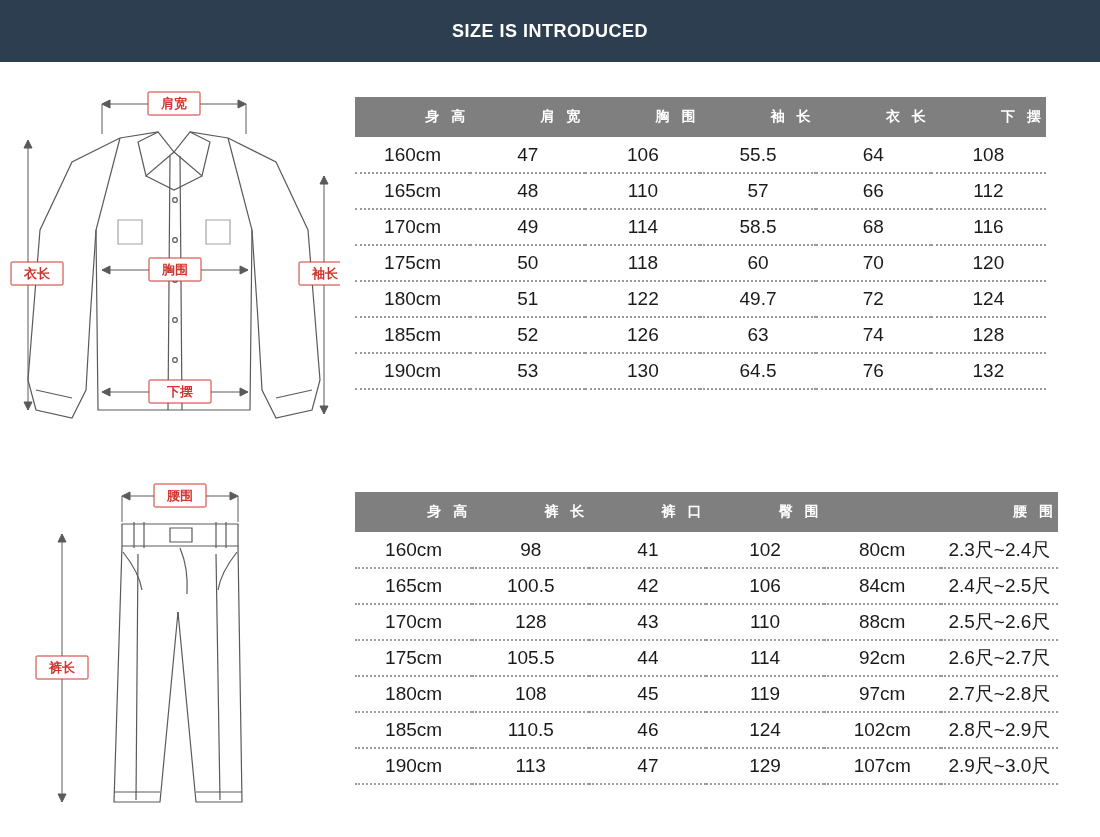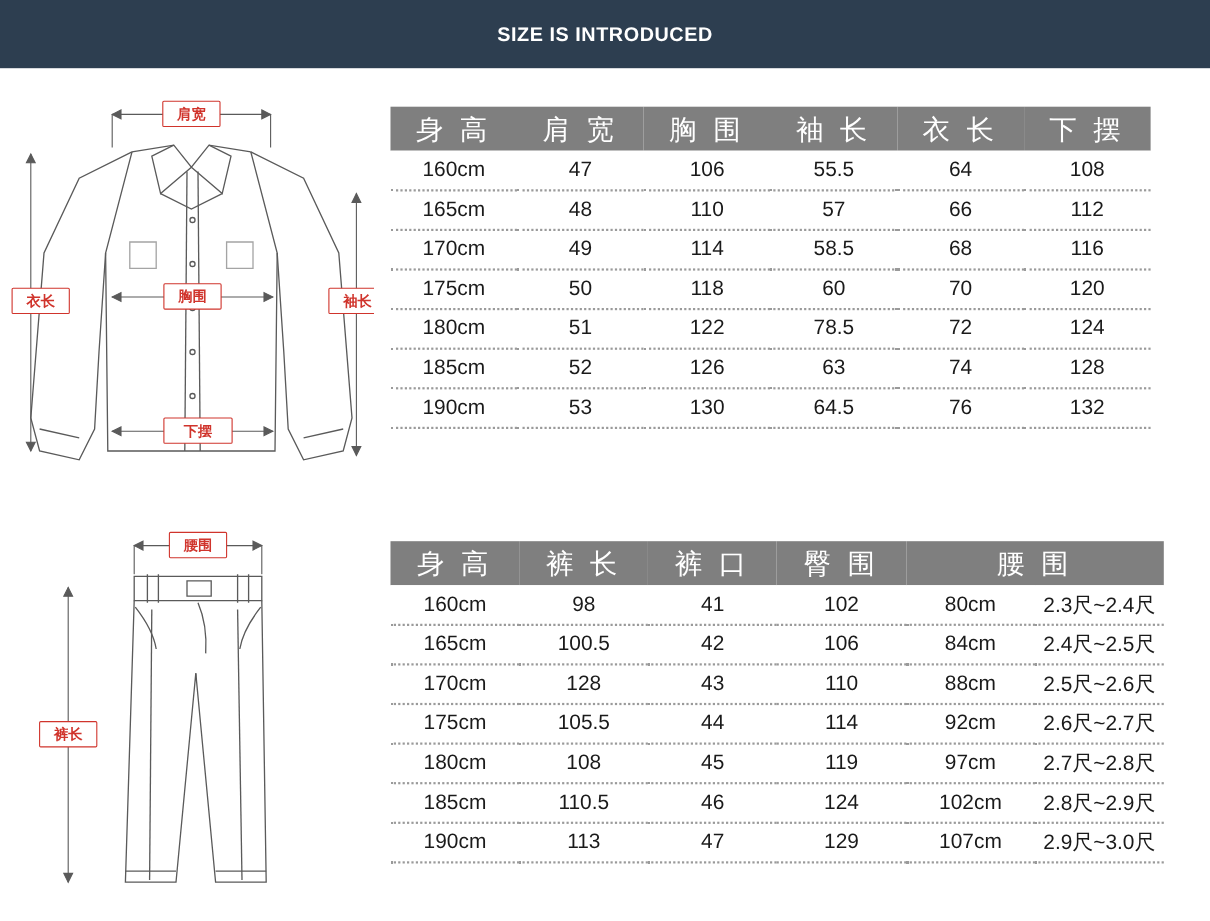--- a/index.html
+++ b/index.html
@@ -55,25 +55,25 @@
   }
   
   table.size-table {
     width: 100%;
     border-collapse: collapse;
     table-layout: fixed;
   }
   table.size-table thead th {
     background: #7f7f7f;
     color: #ffffff;
-    font-size: 25px;
-    font-weight: normal;
+    font-size: 14px;
+    font-weight: bold;
     letter-spacing: 4px;
     height: 40px;
-    text-align: center;
+    text-align: right;
     border: none;
   }
   table.size-table tbody td {
     height: 36px;
     text-align: center;
     font-size: 19px;
     color: #1a1a1a;
     border-bottom: 2px dotted #9a9a9a;
     background: #fff;
   }
@@ -237,21 +237,21 @@
               <td>50</td>
               <td>118</td>
               <td>60</td>
               <td>70</td>
               <td>120</td>
             </tr>
             <tr>
               <td>180cm</td>
               <td>51</td>
               <td>122</td>
-              <td>78.5</td>
+              <td>49.7</td>
               <td>72</td>
               <td>124</td>
             </tr>
             <tr>
               <td>185cm</td>
               <td>52</td>
               <td>126</td>
               <td>63</td>
               <td>74</td>
               <td>128</td>

